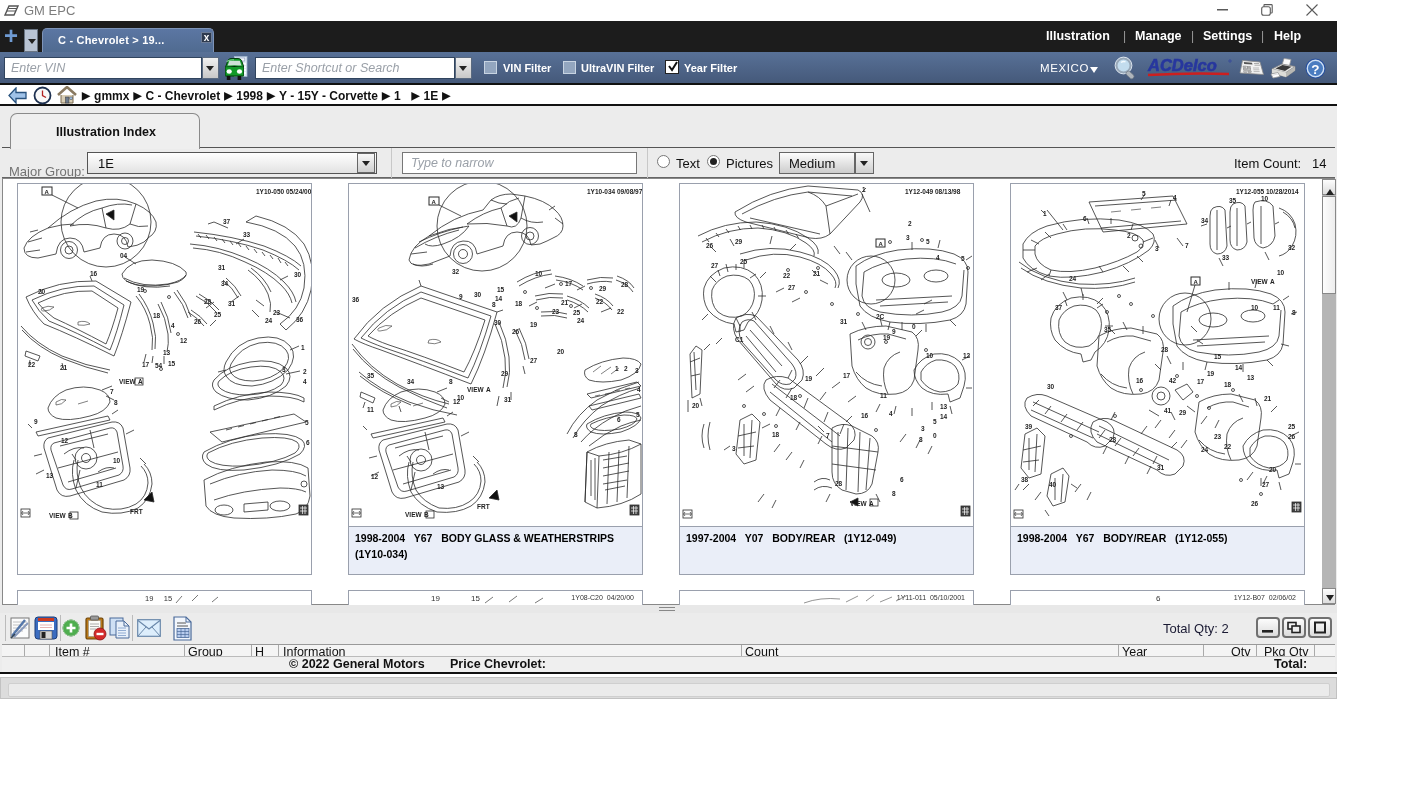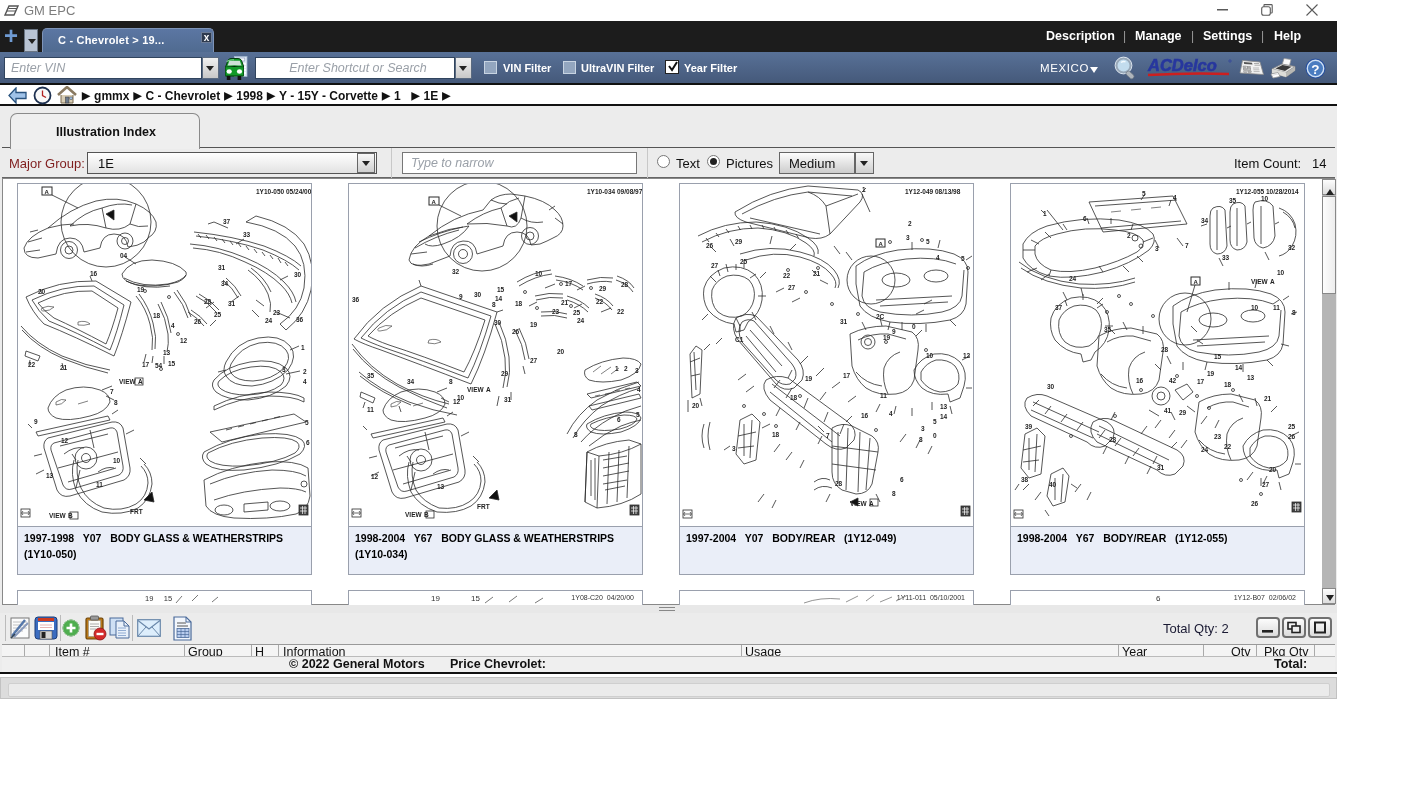--- a/index.html
+++ b/index.html
@@ -31,21 +31,21 @@
   #mexdrop { left:1090px; top:15px; border:4.5px solid transparent; border-top:6px solid #fff; }
   
   #crumbbar { left:0; top:83px; width:1337px; height:23px; background:#fff; border-top:2px solid #111; border-bottom:2px solid #111; }
   #crumbtext { left:78px; top:4px; font-size:12px; font-weight:bold; color:#111; }
   #crumbtext .sep { font-size:10.5px; margin:0 4px; position:relative; top:-1px; }
   
   #main { left:0; top:106px; width:1337px; height:507px; background:#ececec; }
   #illtab { left:10px; top:7px; width:190px; height:36px; background:#efefef; border:1px solid #8a8a8a; border-bottom:none; border-radius:7px 7px 0 0; z-index:3; }
   #illtab .txt { position:absolute; left:45px; top:11px; font-weight:bold; font-size:12.5px; color:#111; }
   #filterbar { left:2px; top:41px; width:1333px; height:31px; background:#ececec; border-top:1px solid #555; border-bottom:1px solid #666; }
-  #mglabel { left:7px; top:8px; font-size:13px; color:#7f1d1d; }
+  #mglabel { left:7px; top:16px; font-size:13px; color:#737373; }
   #mgcombo { left:85px; top:4px; width:290px; height:22px; background:linear-gradient(#ffffff,#e2e2e2); border:1px solid #555; }
   #mgcombo .txt { position:absolute; left:10px; top:3px; font-size:13px; color:#111; }
   #mgbtn { left:355px; top:5px; width:18px; height:20px; background:linear-gradient(#f8f8f8,#cfcfcf); border:1px solid #666; }
   #mgbtn:after { content:""; position:absolute; left:4px; top:7px; border:4px solid transparent; border-top:5px solid #222; }
   #fsep1 { left:389px; top:0px; width:1px; height:30px; background:#c8c8c8; }
   #narrow { left:400px; top:4px; width:235px; height:22px; background:#fff; border:1px solid #777; font-style:italic; font-size:12.5px; color:#9aa0a8; padding:3px 0 0 8px; }
   #fsep2 { left:645px; top:0px; width:1px; height:30px; background:#c8c8c8; }
   .radio { top:7px; width:13px; height:13px; border:1px solid #777; border-radius:50%; background:#fff; }
   .radiolabel { top:8px; font-size:13px; color:#111; }
   #radiodot { left:708px; top:10px; width:7px; height:7px; border-radius:50%; background:#222; }
@@ -108,21 +108,21 @@
     </svg>
   </div>
 
   <div class="abs" id="tabbar">
     <div class="abs" id="plusbtn">+</div>
     <div class="abs" id="tabdrop"></div>
     <div class="abs" id="activetab">
       <div class="txt">C - Chevrolet &gt; 19...</div>
       <div class="abs" id="tabclose">x</div>
     </div>
-    <div class="abs menuitem" style="left:1046px">Description</div>
+    <div class="abs menuitem" style="left:1046px">Illustration</div>
     <div class="abs menusep" style="left:1123px">|</div>
     <div class="abs menuitem" style="left:1135px">Manage</div>
     <div class="abs menusep" style="left:1191px">|</div>
     <div class="abs menuitem" style="left:1203px">Settings</div>
     <div class="abs menusep" style="left:1261px">|</div>
     <div class="abs menuitem" style="left:1274px">Help</div>
   </div>
 
   <div class="abs" id="toolbar">
     <div class="abs tinput" style="left:4px;width:198px;">Enter VIN</div>
@@ -134,21 +134,21 @@
       <path d="M1.5 12 L4 5.5 Q4.8 3.5 7 3.5 L14 3.5 Q16.5 3.5 17.5 5.5 L19.5 11 L19.5 21 L1.5 21 Z" fill="#129a28" stroke="#063d10" stroke-width="1"></path>
       <path d="M3.6 10.5 L5.4 5.8 L15.8 5.8 L17.5 10.5 Z" fill="#cfe0d8"></path>
       <path d="M2 12 Q10 10 19 12" stroke="#0b6b1c" stroke-width="0.8"></path>
       <ellipse cx="5.2" cy="16.5" rx="2.6" ry="2.2" fill="#ffffff"></ellipse>
       <ellipse cx="15.5" cy="16.5" rx="2.6" ry="2.2" fill="#ffffff"></ellipse>
       <path d="M1.5 12 L1.5 21 L19.5 21 L19.5 12" stroke="#0b6b1c" stroke-width="0.7" fill="none"></path>
       <rect x="2.8" y="21" width="3.6" height="4" fill="#111"></rect>
       <rect x="13.6" y="21" width="3.6" height="4" fill="#111"></rect>
       <path d="M2.5 6.5 Q6 4.5 10 4.8" stroke="#7fd48f" stroke-width="1.2" fill="none"></path>
     </svg>
-    <div class="abs tinput" style="left:255px;width:200px;text-align:center;">Enter Shortcut or Search</div>
+    <div class="abs tinput" style="left:255px;width:200px;">Enter Shortcut or Search</div>
     <div class="abs dropbtn" style="left:455px"></div>
     <div class="abs cb" style="left:484px"></div>
     <div class="abs cblabel" style="left:503px">VIN Filter</div>
     <div class="abs cb" style="left:563px"></div>
     <div class="abs cblabel" style="left:581px">UltraVIN Filter</div>
     <div class="abs" id="cbyear" style="left:665px"></div>
     <svg class="abs" style="left:666px;top:8px" width="14" height="14" viewBox="0 0 14 14">
         <path d="M3 6 L6 10 L11 2" fill="none" stroke="#111" stroke-width="2"></path>
       </svg>
     <div class="abs cblabel" style="left:684px">Year Filter</div>
@@ -383,21 +383,20 @@
           <ellipse cx="206" cy="326" rx="9" ry="5"></ellipse>
             <ellipse cx="262" cy="322" rx="10" ry="5"></ellipse>
           <path d="M226 320 L250 318 L250 326 L226 328 Z"></path>
           <circle cx="286" cy="300" r="3"></circle>
 
           <rect x="3" y="325" width="9" height="8"></rect>
             <path d="M4 329 h7 M5 327 l-1.5 2 1.5 2 M10 327 l1.5 2 -1.5 2" stroke-width="0.7"></path>
           <rect x="281" y="321" width="9" height="10" fill="#444"></rect>
             <path d="M282 324 h7 M282 327 h7 M284.5 322 v8 M287 322 v8" stroke="#fff" stroke-width="0.7"></path>
         </svg>
-        <div class="cap">1997-1998 &nbsp; Y07 &nbsp; BODY GLASS &amp; WEATHERSTRIPS<br>(1Y10-050)</div>
       </div>
       <div class="card" style="left:345px;top:4px">
         <svg class="ill" width="293" height="337" viewBox="0 0 293 337" fill="none" stroke="#2b2b2b" stroke-width="0.8">
           <g font-size="6.5" fill="#222" stroke="none" font-weight="bold">
             <text x="238" y="10">1Y10-034  09/08/97</text>
             <text x="118" y="208">VIEW</text>
               <text x="137" y="208">A</text>
             <text x="56" y="333">VIEW</text>
               <text x="75" y="333">B</text>
             <text x="128" y="325">FRT</text>
@@ -941,21 +940,21 @@
       <div class="thline" style="left:22px"></div>
       <div class="thline" style="left:47px"></div>
       <div class="th" style="left:53px">Item #</div>
       <div class="thline" style="left:182px"></div>
       <div class="th" style="left:186px">Group</div>
       <div class="thline" style="left:249px"></div>
       <div class="th" style="left:253px">H</div>
       <div class="thline" style="left:276px"></div>
       <div class="th" style="left:281px">Information</div>
       <div class="thline" style="left:739px"></div>
-      <div class="th" style="left:743px">Usage</div>
+      <div class="th" style="left:743px">Count</div>
       <div class="thline" style="left:1116px"></div>
       <div class="th" style="left:1120px">Year</div>
       <div class="thline" style="left:1201px"></div>
       <div class="th" style="left:1229px">Qty</div>
       <div class="thline" style="left:1254px"></div>
       <div class="th" style="left:1262px">Pkg Qty</div>
       <div class="thline" style="left:1312px"></div>
     </div>
     <div class="abs" id="tfoot">
       <div class="th" style="left:287px">© 2022 General Motors</div>

